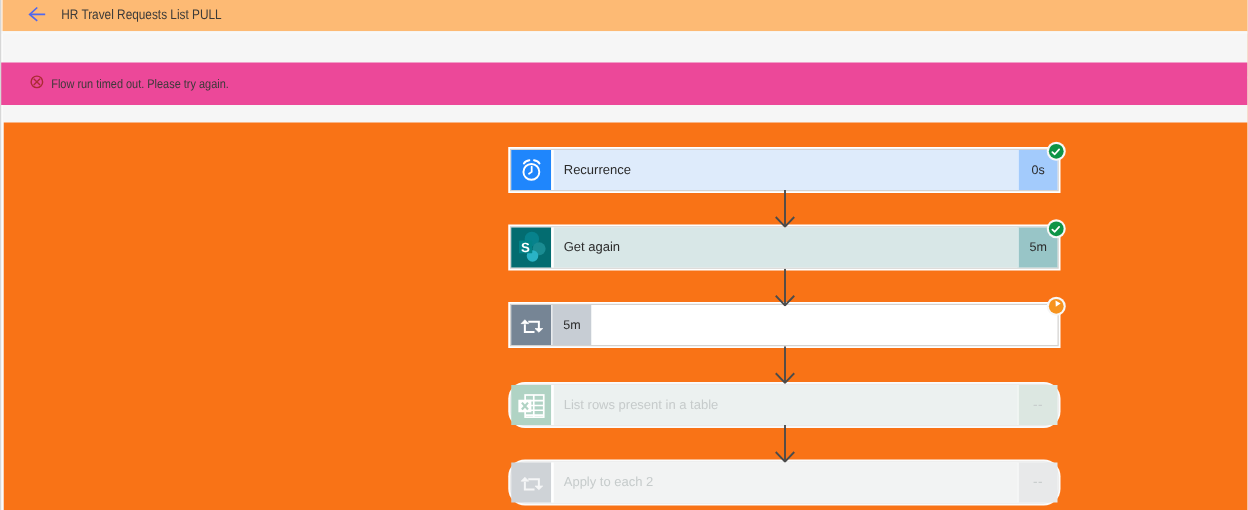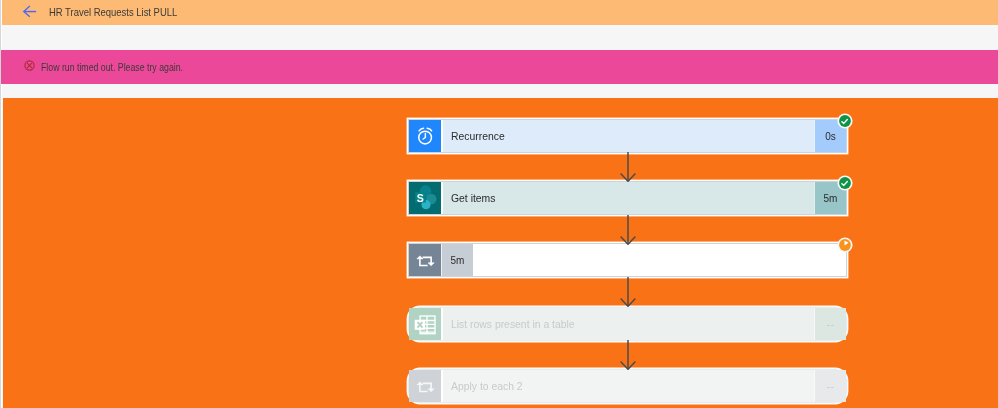--- a/index.html
+++ b/index.html
@@ -159,21 +159,21 @@
       <div class="card" id="card1">
         <div class="card-icon" id="ico1" style="background: rgb(3, 108, 112);">
           <svg width="32" height="32" viewBox="0 0 32 32">
             <circle cx="16.5" cy="9.1" r="5.8" fill="#07828c"></circle>
             <circle cx="22.3" cy="17.0" r="5.2" fill="#1a8c92"></circle>
             <circle cx="17.0" cy="22.7" r="4.6" fill="#2ab3c6"></circle>
             <rect x="6.2" y="10.3" width="10.6" height="10.3" rx="0.7" fill="#038387"></rect>
             <text x="11.25" y="19.8" font-family="'Liberation Sans',sans-serif" font-size="10.6" font-weight="bold" fill="#ffffff" text-anchor="middle">S</text>
           </svg>
         </div>
-        <div class="card-title" id="ttl1" style="background: rgb(216, 231, 231); color: rgb(43, 43, 43);">Get items</div>
+        <div class="card-title" id="ttl1" style="background: rgb(216, 231, 231); color: rgb(43, 43, 43);">Get again</div>
         <div class="card-dur" id="dur1" style="background: rgb(152, 197, 199); color: rgb(43, 43, 43);">5m</div>
         <div class="badge">
           <svg width="16" height="16" viewBox="0 0 16 16">
             <circle cx="8" cy="8" r="7.6" fill="#f7f7f7"></circle>
             <circle cx="8" cy="8" r="5.9" fill="#0d9446"></circle>
             <path d="M4.9 8.7 L6.8 10.4 L10.3 6.5" fill="none" stroke="#ffffff" stroke-width="1.42" stroke-linecap="round" stroke-linejoin="round"></path>
           </svg>
         </div>
       </div>
     </div>

